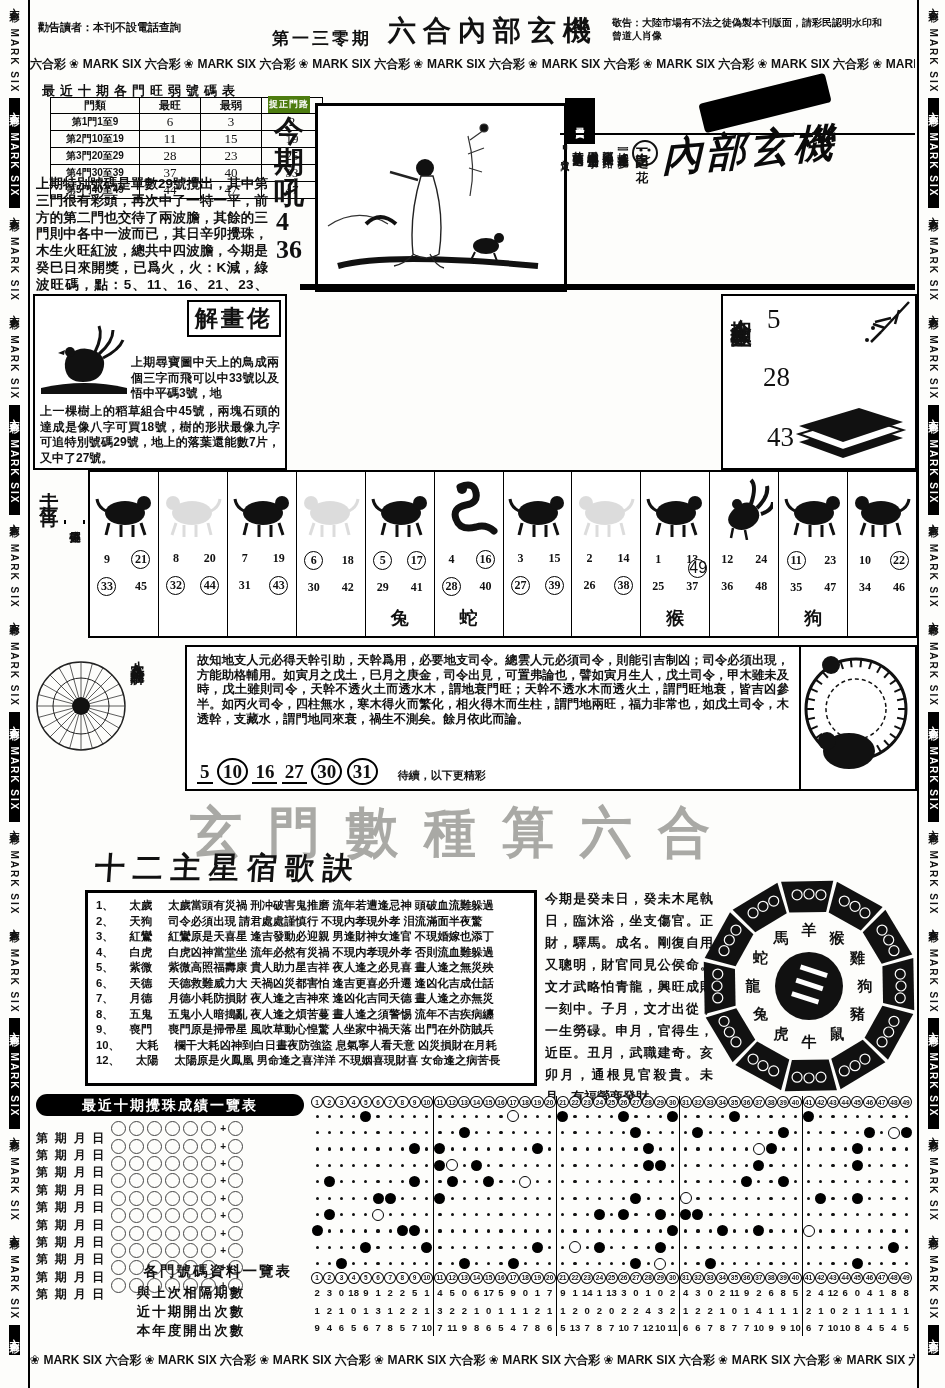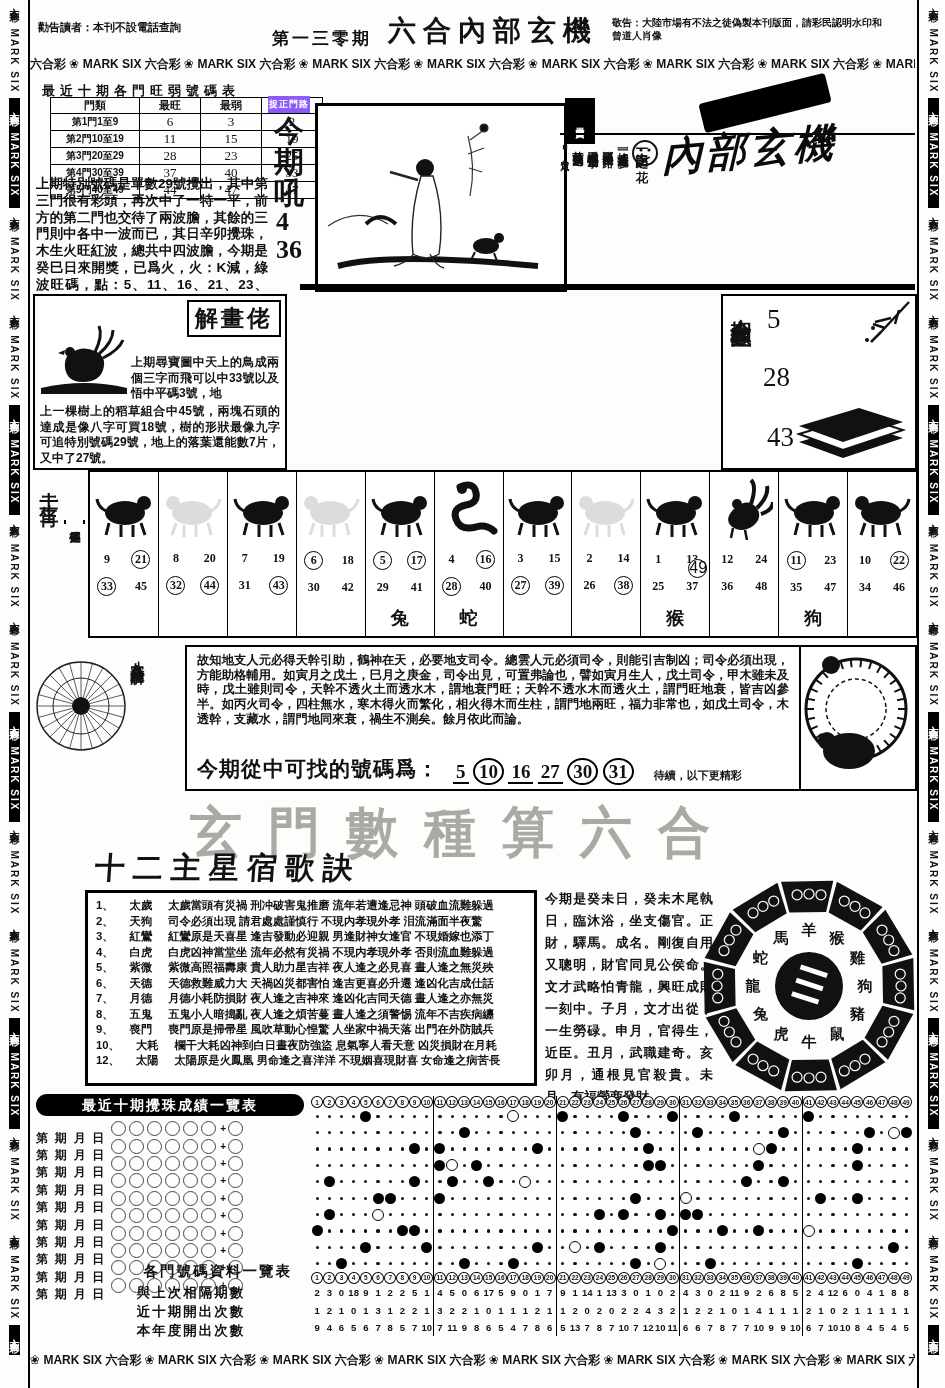--- a/index.html
+++ b/index.html
@@ -21,21 +21,21 @@
   #band-top{top:56px;}
   #band-bottom{top:1352px;}
   
   #door-title{left:42px;top:82px;font-size:13px;font-weight:bold;letter-spacing:5px;}
   #door-table{left:50px;top:97px;border-collapse:collapse;}
   #door-table th,#door-table td{border:1.5px solid #000;font-size:11px;padding:0 4px;height:12px;text-align:center;}
   #door-table td.num{font-family:"Liberation Serif","DejaVu Serif",serif;font-size:13px;width:52px;}
   #door-table td.lbl{font-size:10px;font-weight:bold;width:80px;}
   #top-commentary{left:36px;top:176px;width:232px;font-size:13.5px;font-weight:bold;line-height:16.8px;text-align:justify;}
   #issue-strip{left:264px;top:96px;width:50px;height:195px;display:flex;flex-direction:column;align-items:center;}
-  #path-badge{background:#8b5cf6;color:#fff;font-size:9px;font-weight:bold;padding:2px 1px;letter-spacing:1px;margin-bottom:2px;}
+  #path-badge{background:#4d7c0f;color:#fff;font-size:9px;font-weight:bold;padding:2px 1px;letter-spacing:1px;margin-bottom:2px;}
   .issue-char{font-size:30px;font-weight:900;line-height:31px;}
   .issue-num{font-size:26px;font-weight:900;line-height:28px;font-family:"Liberation Serif","DejaVu Serif",serif;}
   #picture-frame{left:315px;top:103px;width:246px;height:183px;border:3px solid #000;background:#fff;}
   #treasure-badge{left:565px;top:98px;width:30px;height:46px;background:#000;color:#fff;
       writing-mode:vertical-rl;font-size:9px;font-weight:bold;text-align:center;line-height:30px;letter-spacing:1px;}
   #scroll-box{left:558px;top:142px;width:92px;height:150px;writing-mode:vertical-rl;
       font-size:11px;font-weight:bold;line-height:15px;letter-spacing:1px;}
   #scroll-box .scroll-title{font-size:12.5px;line-height:17px;margin-left:3px;}
   #scroll-box .sig{font-size:9px;line-height:11px;}
   #logo-slant{left:665px;top:122px;font-size:40px;font-weight:900;letter-spacing:4px;
@@ -540,23 +540,22 @@
           <line x1="56.693332436601615" y1="57.670628594077314" x2="90.500736356719" y2="48.61196201548909"></line>
         </g>
       <circle cx="48" cy="60" r="44" fill="none" stroke="#222" stroke-width="1.4"></circle>
       <circle cx="48" cy="60" r="28" fill="none" stroke="#222" stroke-width="1"></circle>
       <circle cx="48" cy="60" r="9" fill="#111"></circle>
     </svg>
     <div id="bazi-title">八字真詮精解</div>
   </div>
 
   <div class="abs boxed" id="bazi-box">
-    <div id="bazi-text">故知地支人元必得天幹引助，鶴神在天，必要地支司令。總雲人元必須司令，則能引吉制凶；司令必須出現，方能助格輔用。如寅月之戊土，巳月之庚金，司令出見，可置弗論也，譬如寅月生人，戊土司令，甲木雖未及時，戊土雖則司令，天幹不透火土而透水木，謂地衰門旺；天幹不透水木而透火土，謂門旺地衰，皆吉凶參半。如丙火司令，四柱無水，寒木得火而繁化，相火得木而生柱，謂門地兩旺，福力非常也，如戊土司令，木透幹，支藏水，謂門地同來衰，禍生不測矣。餘月依此而論。</div>
+    <div id="bazi-text">故知地支人元必得天幹引助，天幹爲用，必要地支司令。總雲人元必須司令，則能引吉制凶；司令必須出現，方能助格輔用。如寅月之戊土，巳月之庚金，司令出見，可置弗論也，譬如寅月生人，戊土司令，甲木雖未及時，戊土雖則司令，天幹不透火土而透水木，謂地衰門旺；天幹不透水木而透火土，謂門旺地衰，皆吉凶參半。如丙火司令，四柱無水，寒木得火而繁化，相火得木而生柱，謂門地兩旺，福力非常也，如戊土司令，木透幹，支藏水，謂門地同來衰，禍生不測矣。餘月依此而論。</div>
     <div id="pick-line">
-      <span id="pick-label">今期從中可找的號碼爲：</span>
       <span id="pick-nums"><span class="pick-num">5</span>  <span class="pick-num oval">10</span>  <span class="pick-num">16</span>  <span class="pick-num">27</span>  <span class="pick-num oval">30</span>  <span class="pick-num oval">31</span> </span>
       <span id="pick-note">待續，以下更精彩</span>
     </div>
   </div>
 
   <div class="abs boxed" id="wheel-d">
     <svg width="110" height="138" viewBox="0 0 110 138">
       <circle cx="55" cy="62" r="50" fill="none" stroke="#111" stroke-width="3"></circle>
       <g id="disc-ticks" stroke="#111" stroke-width="2">
           <line x1="97" y1="62" x2="105" y2="62"></line>

